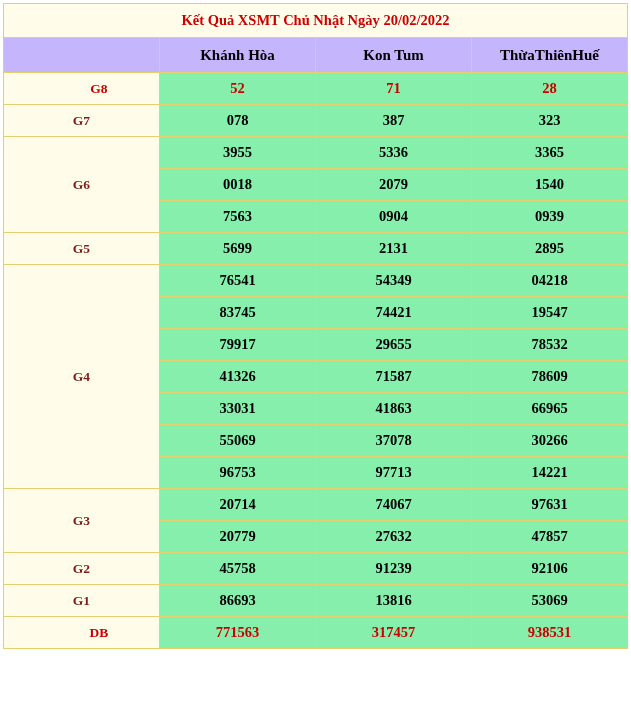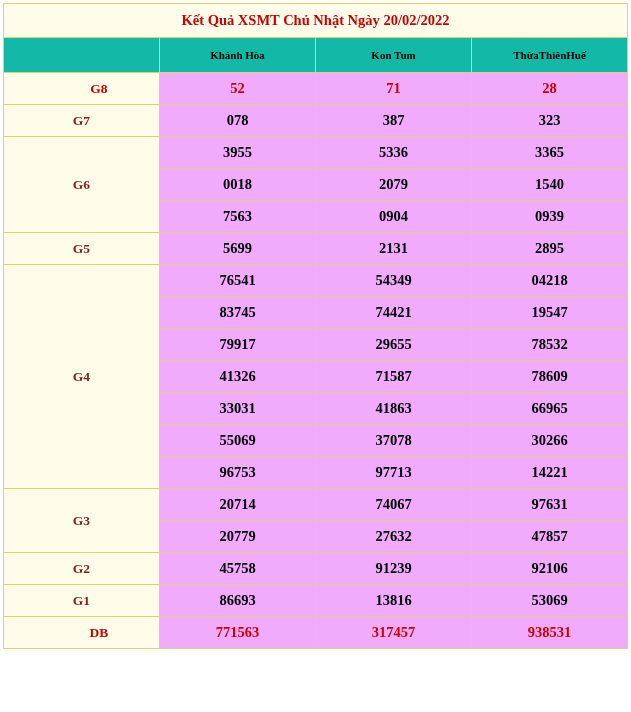--- a/index.html
+++ b/index.html
@@ -32,43 +32,43 @@
   .title-row td {
     border: 1px solid #e6cf6e;
     background: #fffde9;
     color: #cc0000;
     font-weight: bold;
     font-size: 14.5px;
     height: 33px;
     padding: 0;
   }
   .head-row td {
-    background: #14b8a6;
+    background: #c4b5fd;
     color: #000000;
     font-weight: bold;
-    font-size: 11px;
+    font-size: 15px;
     height: 34px;
     padding: 0;
   }
   .label-col {
     width: 66px;
     background: #fffde9;
     font-weight: bold;
     font-size: 13.5px;
     color: #7f1d1d;
   }
   .label-col.red {
     color: #cc0000;
     padding-left: 36px;
   }
   .val {
     font-size: 14.5px;
     font-weight: bold;
     color: #000000;
-    background: #f0abfc;
+    background: #86efac;
     height: 31px;
     padding: 0;
   }
   .val.red {
     color: #cc0000;
   }
   .corner {
     background: #fffde9;
   }
 </style>

